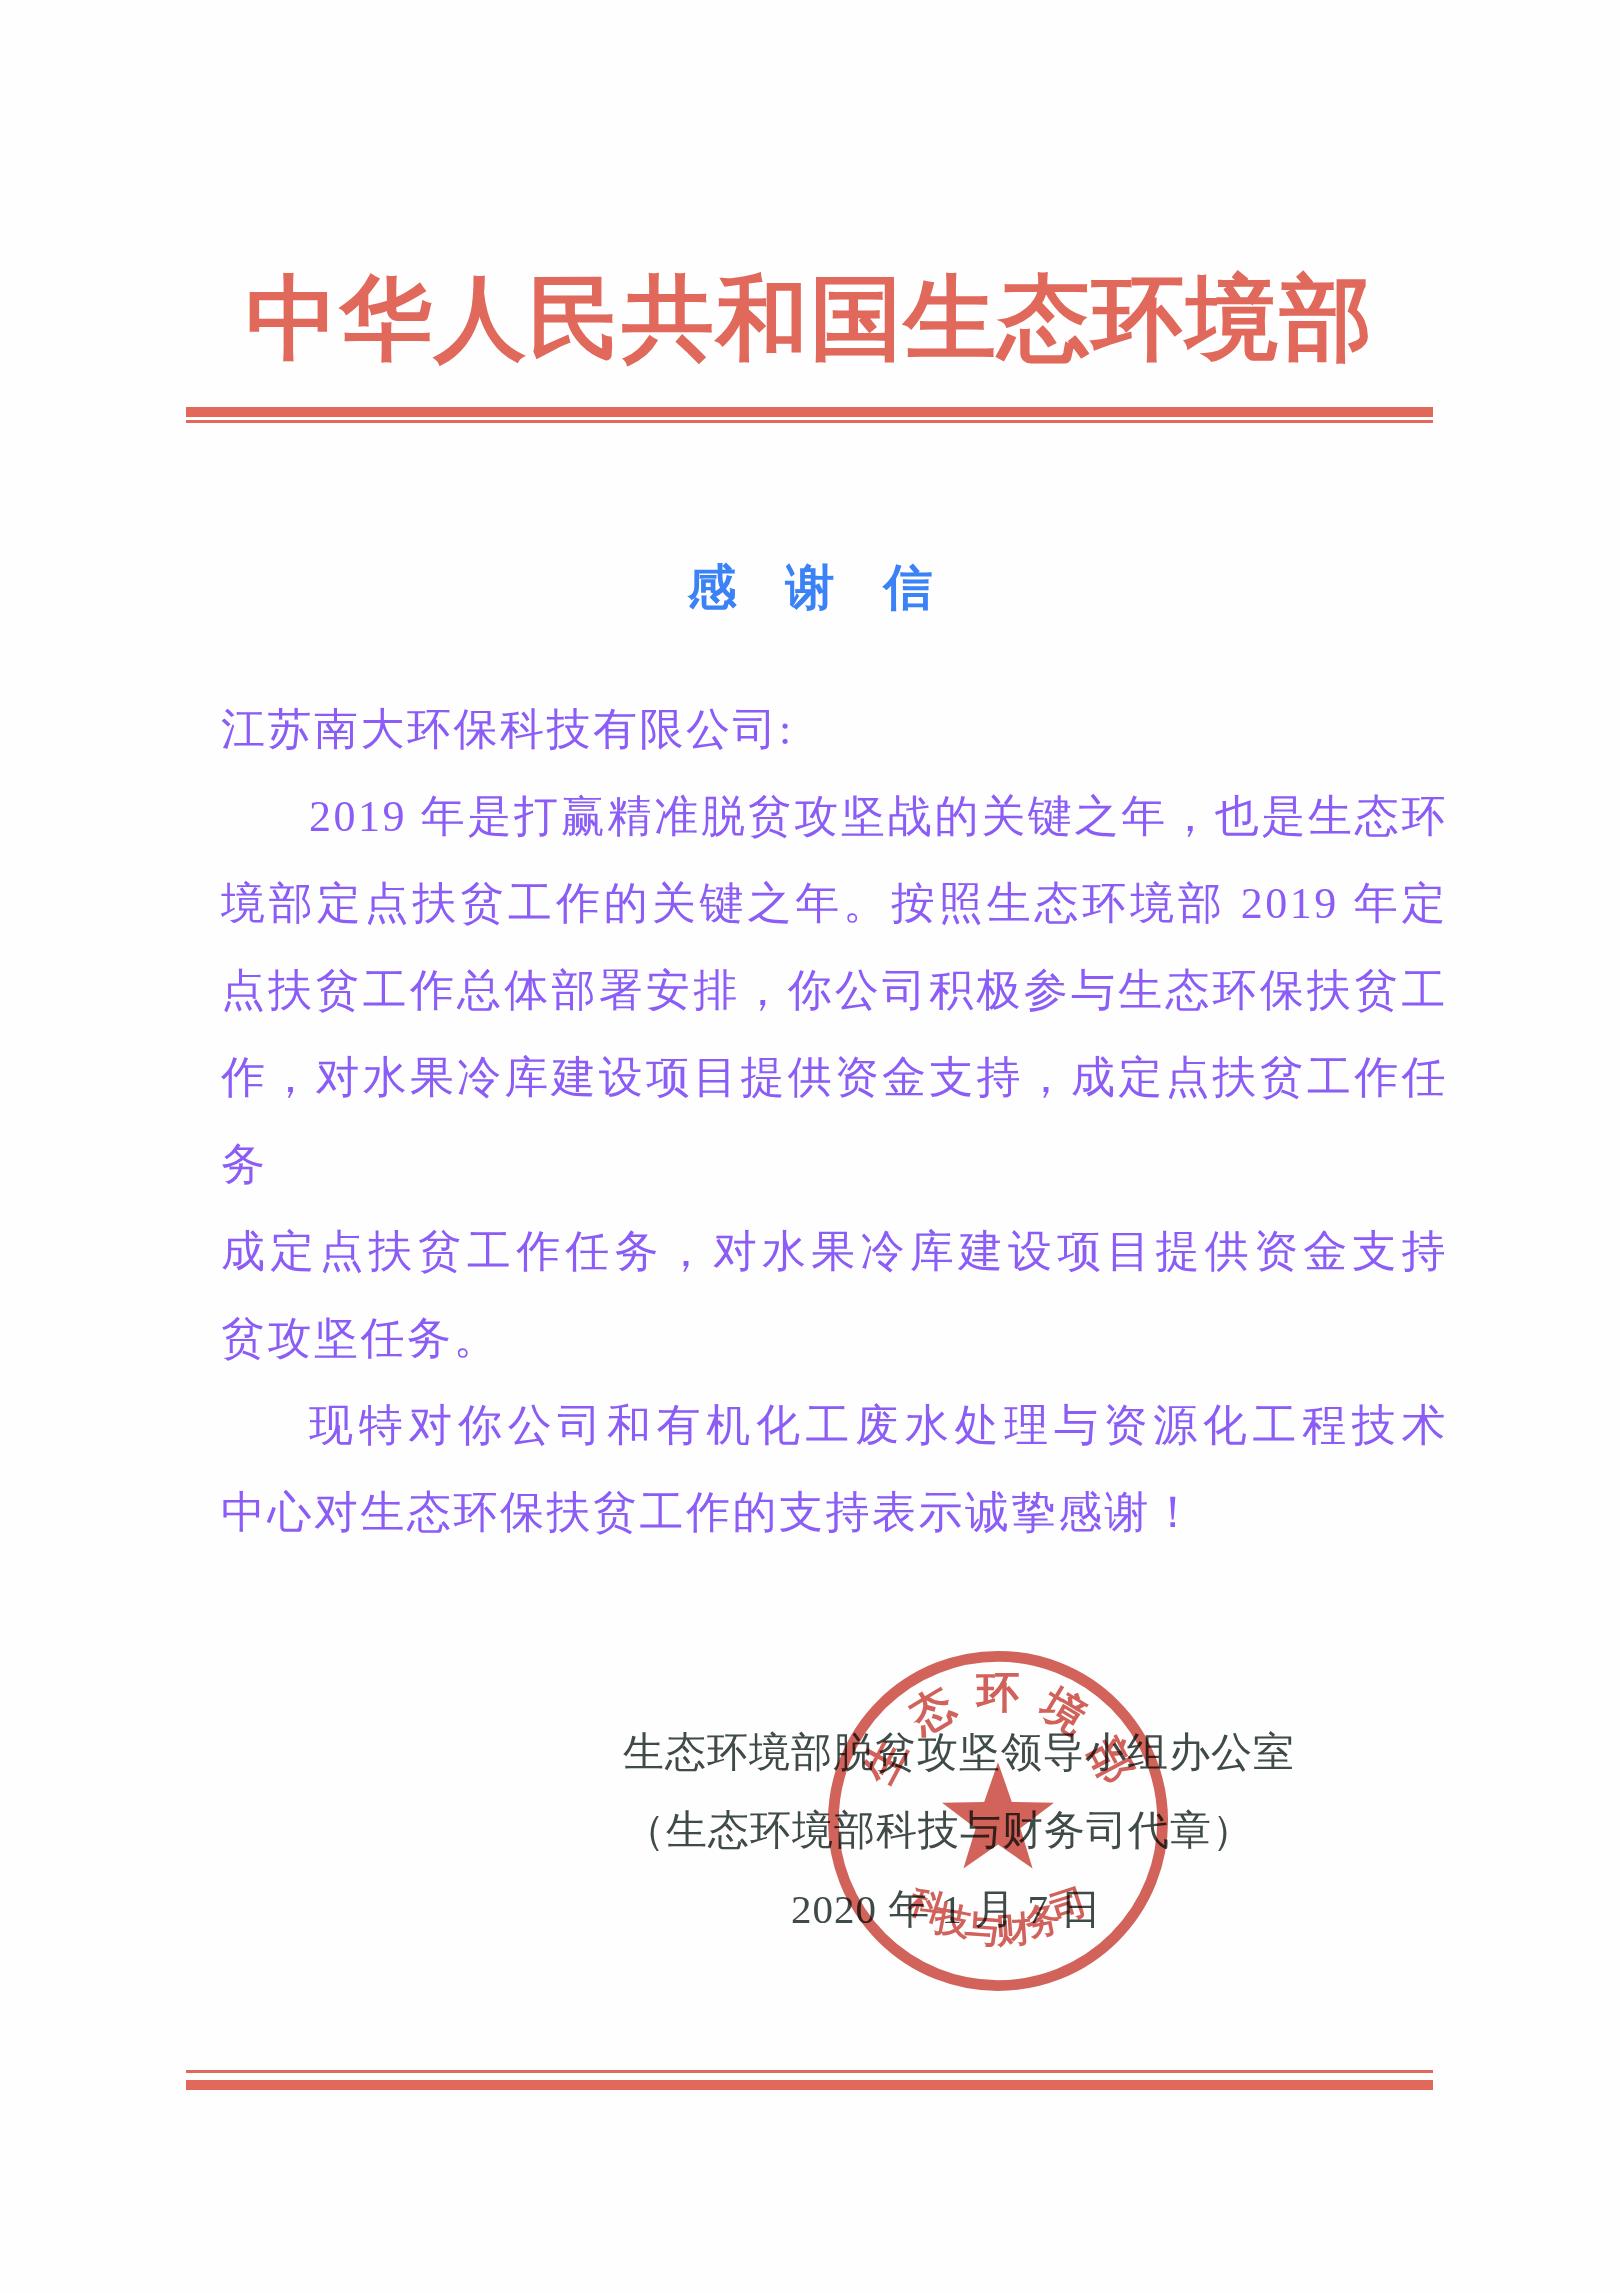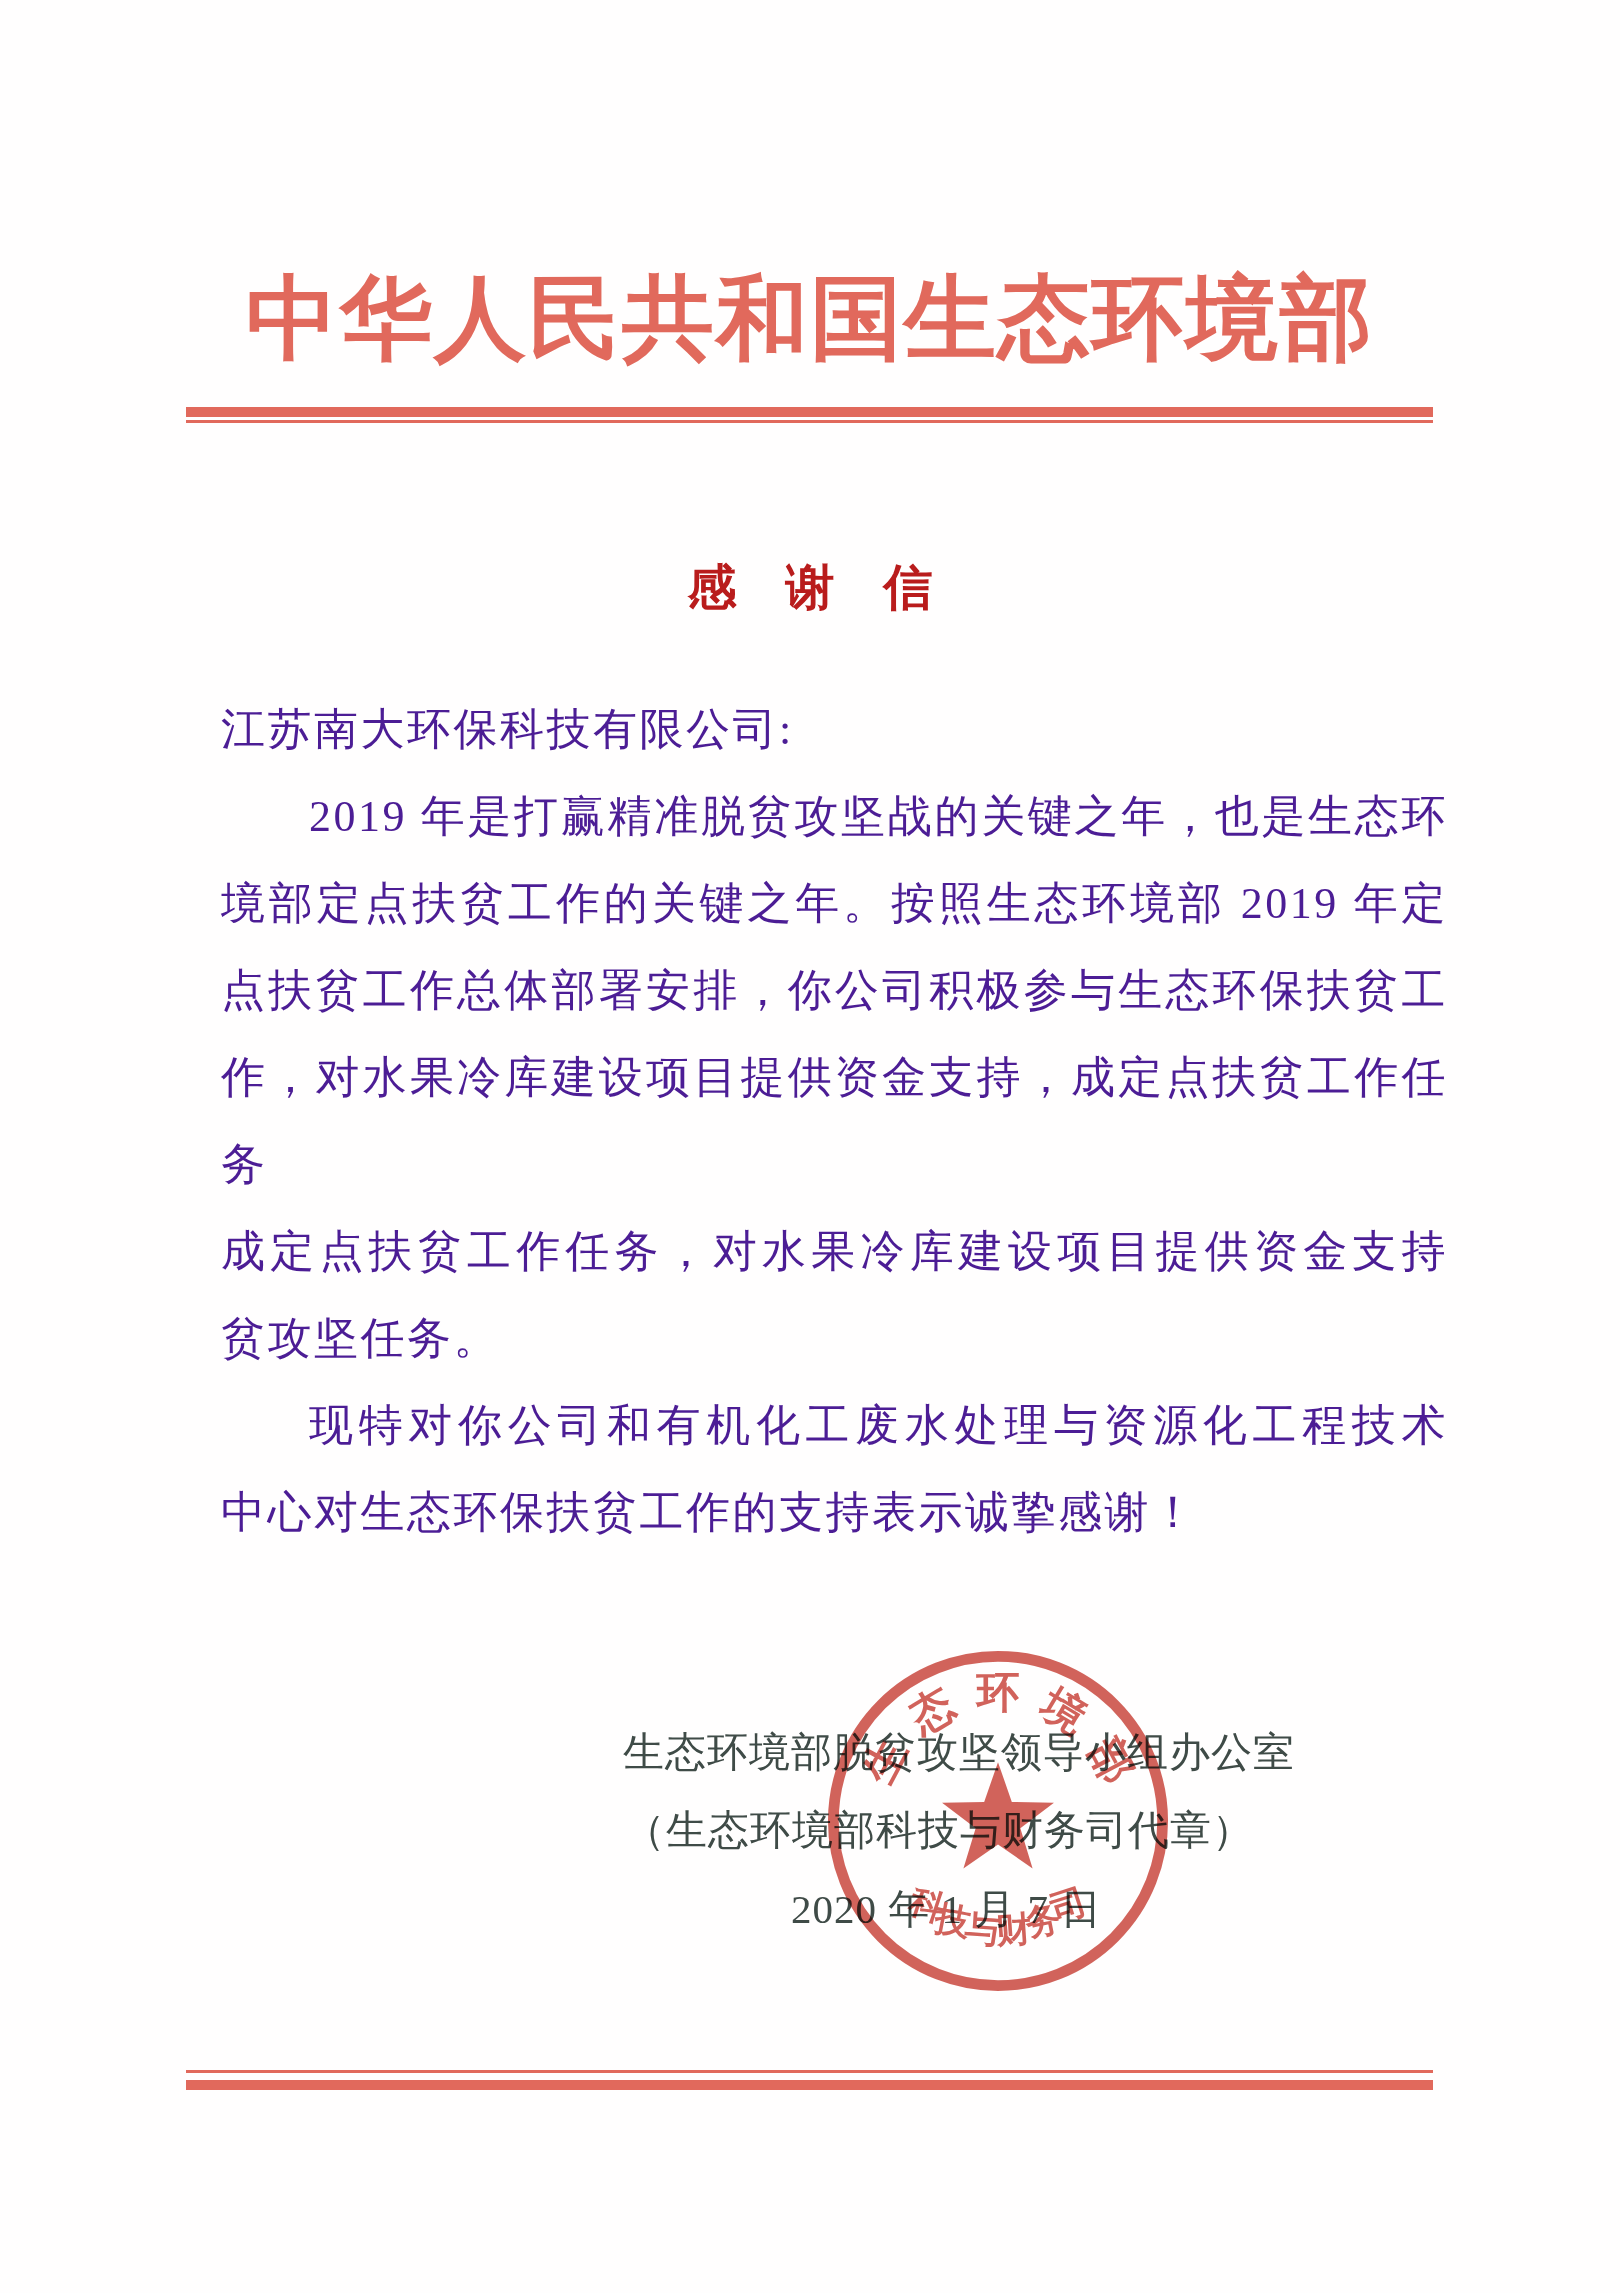--- a/index.html
+++ b/index.html
@@ -21,26 +21,26 @@
   }
   .rule{position:absolute;left:186px;width:1247px;background:#e1695c;}
   .rule-top-thick{top:407px;height:9.8px;}
   .rule-top-thin{top:420px;height:2.9px;}
   .rule-bottom-thin{top:2070px;height:2.9px;}
   .rule-bottom-thick{top:2080px;height:9.8px;}
   .doc-title{
     position:absolute;top:555px;left:0;width:100%;
     text-align:center;
     font-size:49px;font-weight:700;
-    color:#b91c1c;
+    color:#3b82f6;
     white-space:nowrap;
   }
   .body-text{
     position:absolute;left:221px;top:686px;width:1227px;
-    font-size:44px;color:#4c1d95;
+    font-size:44px;color:#8b5cf6;
   }
   .body-text .line{
     line-height:87px;
     letter-spacing:2.5px;
     white-space:normal;
   }
   .salutation{line-height:87px;letter-spacing:2.5px;}
   .para .line:not(:last-child){
     text-align:justify;
     text-align-last:justify;

